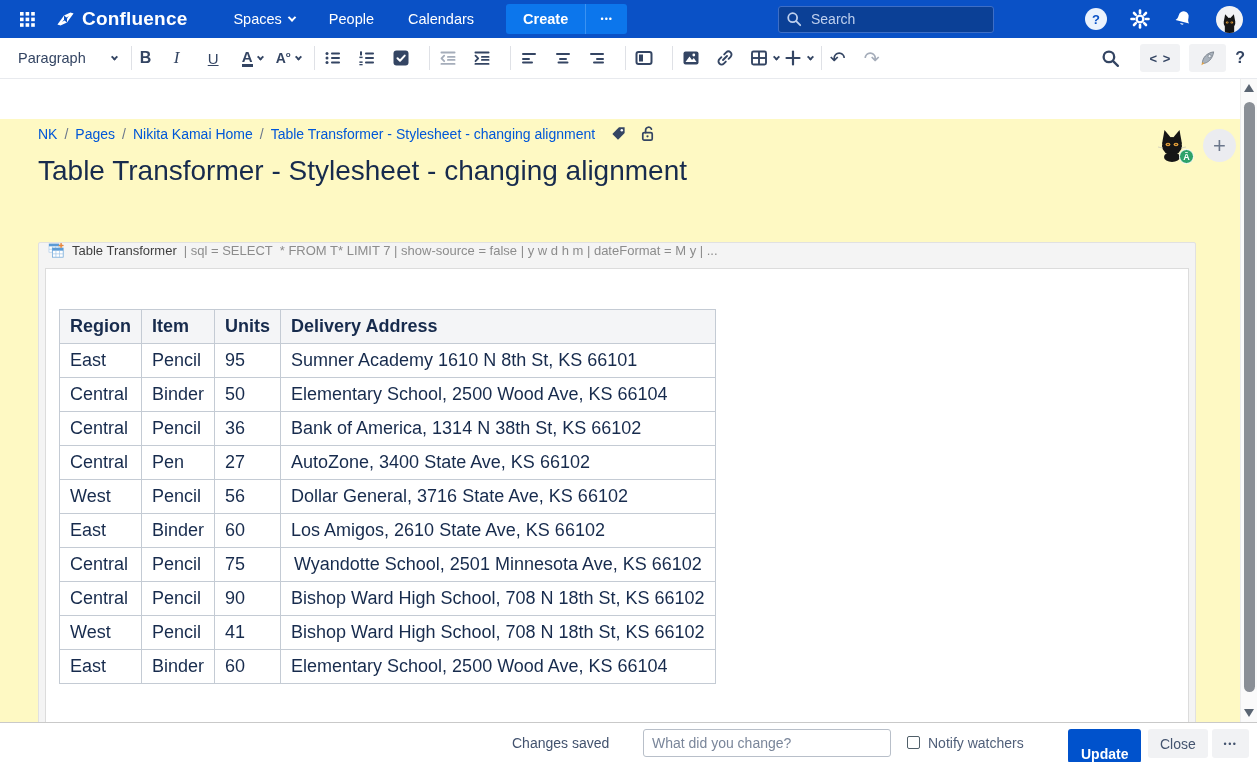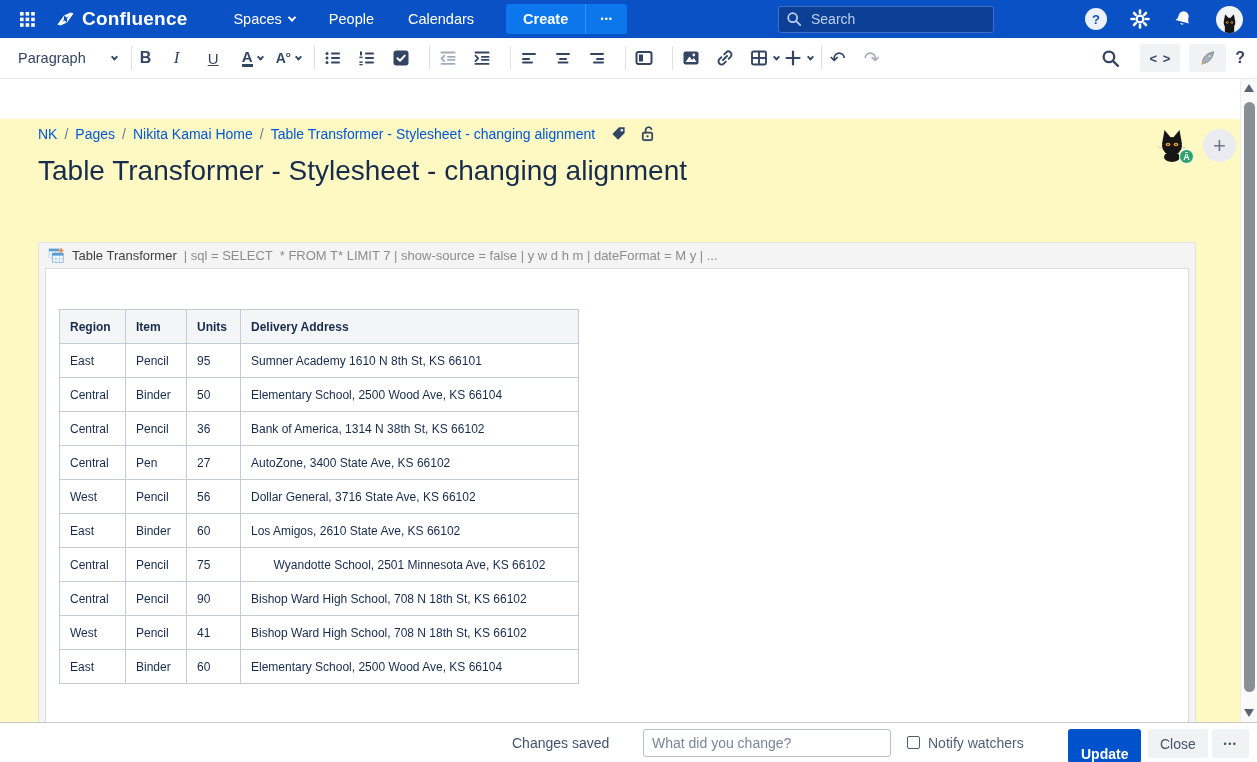--- a/index.html
+++ b/index.html
@@ -69,28 +69,28 @@
   .badge { position:absolute; right:-4px; bottom:-2px; width:15px; height:15px; background:#2da26a; color:#fff;
     border-radius:50%; font-size:9px; font-weight:bold; display:flex; align-items:center; justify-content:center;
     border:1.5px solid #fff; }
   .add-btn { position:absolute; top:10px; right:4px; width:33px; height:33px; border-radius:50%;
     background:#ebecf0; border:none; color:#6b778c; font-size:22px; font-weight:400; line-height:1;
     display:flex; align-items:center; justify-content:center; cursor:pointer; }
 
   
   .macro { position:absolute; top:123px; left:38px; width:1158px; background:#f4f4f4;
     border:1px solid #e1e1e1; border-radius:2px; }
-  .macro-header { height:25px; display:flex; align-items:center; gap:7px; padding:0 9px; font-size:13px; }
+  .macro-header { height:25px; display:flex; align-items:flex-start; gap:7px; padding:0 9px; font-size:13px; }
   .macro-name { color:#3f3f3f; }
   .macro-params { color:#8c8c8c; white-space:pre; }
   .macro-body { margin:0 6px 6px 6px; background:#fff; border:1px solid #dcdcdc; height:465px;
     padding:40px 0 0 13px; }
 
   
-  table.doc-table { border-collapse:collapse; font-size:12px; color:#172b4d; table-layout:fixed; }
+  table.doc-table { border-collapse:collapse; font-size:18px; color:#172b4d; table-layout:fixed; }
   .doc-table th, .doc-table td { border:1px solid #c4cbd4; height:34px; padding:0 10px;
     text-align:left; overflow:hidden; white-space:nowrap; }
   .doc-table th { background:#f4f5f7; font-weight:bold; }
   .col-region{width:66px}.col-item{width:61px}.col-units{width:54px}.col-addr{width:338px}
 
   
   .footer { position:absolute; left:0; bottom:0; width:1257px; height:40px; background:#fff;
     border-top:1px solid #c9c9c9; font-size:14px; color:#505f79; }
   .f-status { position:absolute; left:512px; top:0; height:100%; display:flex; align-items:center; color:#42526e; }
   .f-input { position:absolute; left:643px; top:6px; width:248px; height:28px; border:1px solid #b8bfc9;

